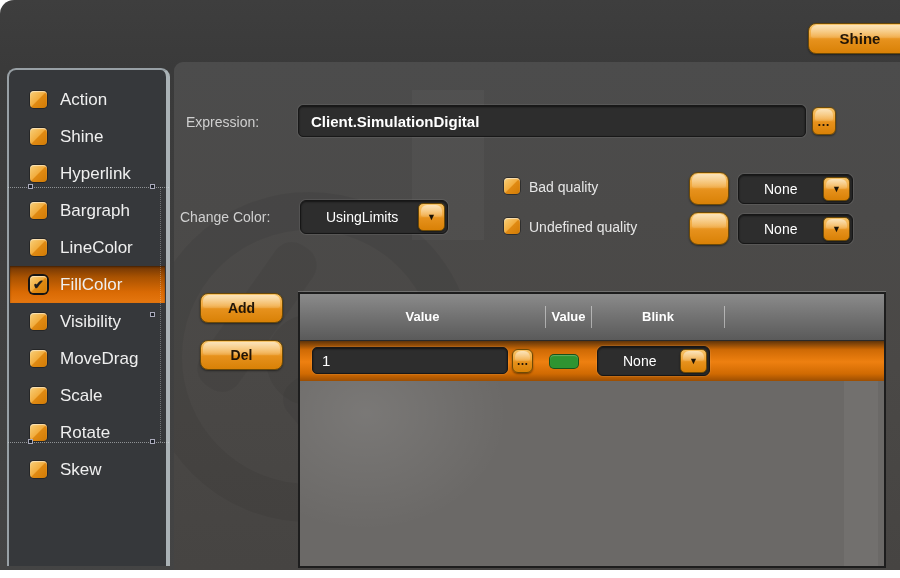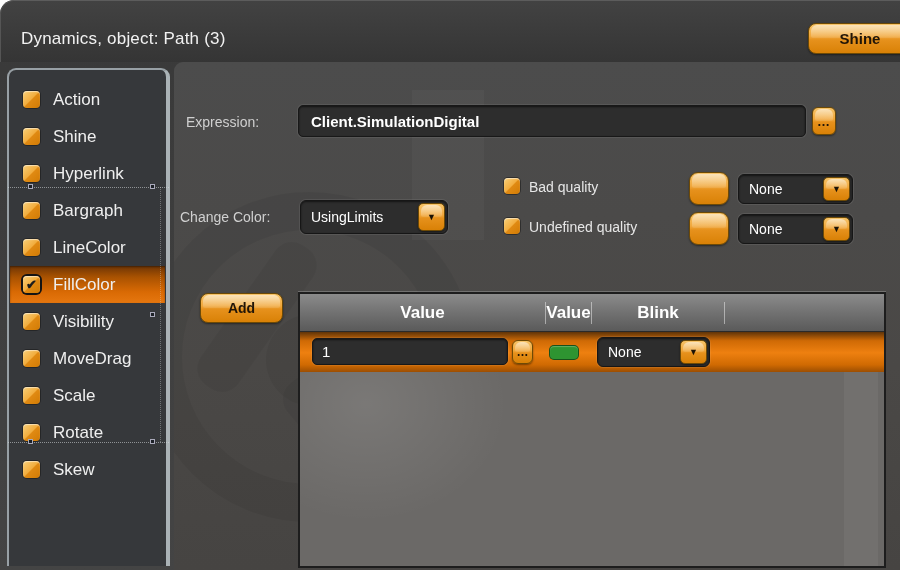--- a/index.html
+++ b/index.html
@@ -26,21 +26,21 @@
   .gbtn > * { position:relative; }
 
   .close-btn { position:absolute; left:808px; top:23px; width:104px; height:31px; font-size:15px; border-radius:8px; }
 
   
   .sidebar { position:absolute; left:7px; top:68px; width:163px; height:498px;
              background:#36383b; border:2px solid #98a0a5; border-bottom:none;
              border-right:4px solid #aab2b6; border-radius:9px 9px 0 0; }
   .side-list { list-style:none; padding-top:11px; }
   .side-item { position:relative; height:37px; display:flex; align-items:center; gap:13px;
-               padding-left:13px; margin:0 1px; color:#efefef; font-size:17px; }
+               padding-left:20px; margin:0 1px; color:#efefef; font-size:17px; }
   .side-item.selected { background:linear-gradient(180deg,#6e3505 0%,#a95201 30%,#d96a04 70%,#e6770f 100%);
                         box-shadow:inset 0 1px 2px rgba(0,0,0,.4); }
   .chk { width:17px; height:17px; border-radius:4px; flex:0 0 17px;
          background:linear-gradient(135deg,#f8d07a 0%,#f2ad3e 48%,#e08a13 52%,#d27b04 100%);
          box-shadow:0 0 0 1px rgba(20,20,20,.5), inset 0 1px 1px rgba(255,255,255,.55);
          display:flex; align-items:center; justify-content:center;
          color:#1d1d1d; font-size:13px; font-weight:bold; line-height:1; }
   .chk.checked { box-shadow:0 0 0 2px #141414, inset 0 1px 1px rgba(255,255,255,.55); }
 
   
@@ -69,37 +69,37 @@
                 color:#ffffff; }
   .expr-input { position:absolute; left:124px; top:43px; width:508px; height:32px;
                 font-size:15px; font-weight:bold; padding:0 12px; outline:none;
                 font-family:"Liberation Sans",sans-serif; }
   .mini-browse { position:absolute; width:24px; height:28px; border-radius:6px; font-size:13px; letter-spacing:1px; }
 
   
   .select { position:absolute; display:flex; align-items:center; background:#2d2d2d;
             border:1px solid #161616; border-radius:6px;
             box-shadow:0 0 0 1px rgba(255,255,255,.08), inset 0 1px 2px rgba(0,0,0,.55); }
-  .select-value { flex:1; color:#fff; font-size:14px; padding-left:10px; white-space:nowrap; overflow:hidden; }
+  .select-value { flex:1; color:#fff; font-size:14px; padding-left:25px; white-space:nowrap; overflow:hidden; }
   .select-arrow { width:27px; align-self:stretch; margin:2px; border-radius:5px; font-size:0; }
   .select-arrow .glyph { font-size:9px; color:#1c1305; }
 
   .small-chk { position:absolute; width:16px; height:16px; }
   .q-label { position:absolute; color:#e6e6e6; font-size:14px; }
   .q-color-btn { position:absolute; width:40px; height:33px; border-radius:9px; }
 
   .push-btn { position:absolute; width:83px; height:30px; font-size:14px; border-radius:8px; }
 
   
   .table { position:absolute; left:124px; top:230px; width:588px; height:276px;
            border:2px solid #1d1d1d; box-shadow:0 -1px 0 rgba(255,255,255,.22);
            display:flex; flex-direction:column; overflow:hidden; }
-  .t-header { height:38px; display:flex; align-items:center;
+  .t-header { height:47px; display:flex; align-items:center;
               background:linear-gradient(180deg,#8b8b8b 0%,#747474 45%,#5a5a5a 100%);
-              border-bottom:1px solid #2a2a2a; color:#ffffff; font-size:17px; font-weight:bold; }
+              border-bottom:1px solid #2a2a2a; color:#ffffff; font-size:13px; font-weight:bold; }
   .t-h-cell { text-align:center; height:22px; line-height:22px; }
   .t-h-cell + .t-h-cell { border-left:1px solid rgba(255,255,255,.45); }
   .c-value { width:245px; } .c-color { width:46px; } .c-blink { width:133px; } .c-extra { width:158px; }
   .t-row { position:relative; height:40px;
            background:linear-gradient(180deg,#5f3409 0%,#cf6a05 22%,#ee8010 52%,#d06a02 82%,#9c4e02 100%); }
   .row-input { position:absolute; left:12px; top:6px; width:196px; height:27px; font-size:15px;
                padding:0 9px; outline:none; font-family:"Liberation Sans",sans-serif; }
   .row-browse { position:absolute; left:212px; top:8px; width:21px; height:24px; border-radius:6px; font-size:12px; }
   .row-swatch { position:absolute; left:249px; top:13px; width:30px; height:15px; border-radius:5px;
                 border:1px solid rgba(0,0,0,.45); box-shadow:inset 0 1px 1px rgba(255,255,255,.25); }
@@ -108,23 +108,20 @@
   .t-body .blob { position:absolute; left:0; top:0; width:220px; height:160px;
                   background:radial-gradient(ellipse at 30% 20%, rgba(255,255,255,.10), transparent 65%); }
   .t-body .band { position:absolute; right:6px; top:0; bottom:0; width:34px; background:rgba(255,255,255,.05); }
 </style>
 </head>
 <body>
 
 <div class="screen">
   <div class="dialog">
 
-    <div class="titlebar">
-      <div class="title-text">Dynamics, object: Path (3)</div>
-    </div>
     <div class="gbtn close-btn">
       <span>Shine</span>
     </div>
 
     <div class="sidebar">
       <ul class="side-list">
         <li class="side-item">
           <span class="chk"></span>
           <span>Action</span>
           </li>
@@ -217,20 +214,23 @@
       <div class="gbtn q-color-btn" style="left:515px; top:150px"></div>
       <div class="select" style="left:564px; top:152px; width:115px; height:30px">
         <span class="select-value">None</span>
         <span class="gbtn select-arrow">
           <span class="glyph">▼</span>
         </span>
       </div>
 
       <div class="gbtn push-btn" style="left:26px; top:231px">
         <span>Add</span>
+      </div>
+      <div class="gbtn push-btn" style="left:26px; top:278px">
+        <span>Del</span>
       </div>
 
       <div class="table">
         <div class="t-header">
           <div class="t-h-cell c-value">Value</div>
           <div class="t-h-cell c-color">Value</div>
           <div class="t-h-cell c-blink">Blink</div>
           <div class="t-h-cell c-extra"></div>
         </div>
         <div class="t-row">

